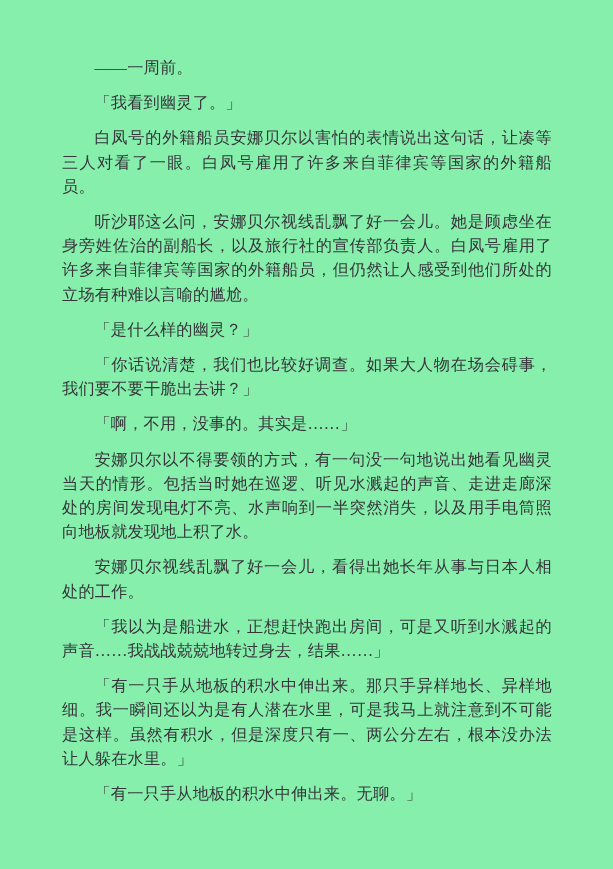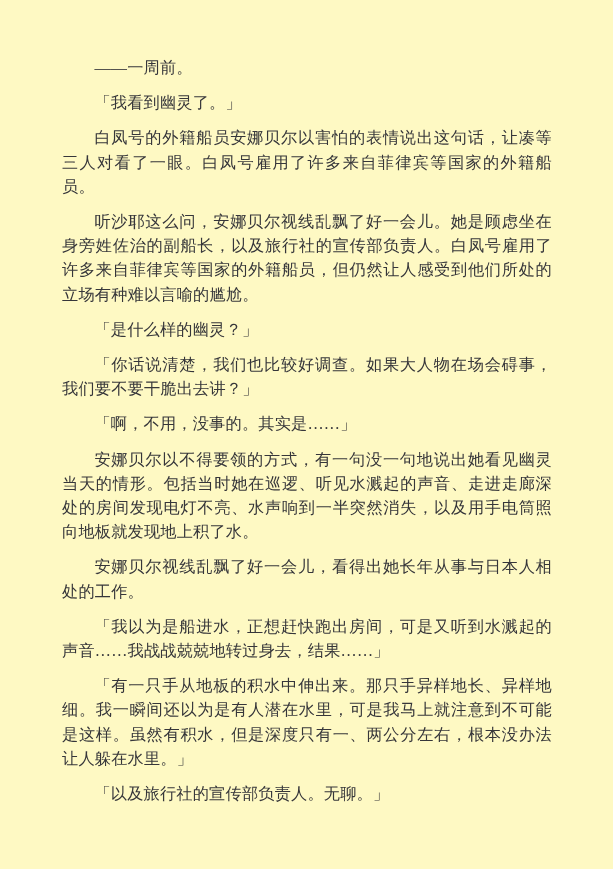--- a/index.html
+++ b/index.html
@@ -11,21 +11,21 @@
     height: 869px;
     background: #ffffff;
     font-family: "Liberation Serif", "DejaVu Serif", serif;
     overflow: hidden;
   }
 
   .page {
     position: relative;
     width: 613px;
     height: 869px;
-    background: #fef9c3;
+    background: #86efac;
     box-sizing: border-box;
   }
 
   .text-column {
     position: absolute;
     left: 62px;
     top: 56px;
     width: 490px;
   }
 
@@ -73,16 +73,16 @@
 
     <p class="para">安娜贝尔以不得要领的方式，有一句没一句地说出她看见幽灵当天的情形。包括当时她在巡逻、听见水溅起的声音、走进走廊深处的房间发现电灯不亮、水声响到一半突然消失，以及用手电筒照向地板就发现地上积了水。</p>
 
     <p class="para">安娜贝尔视线乱飘了好一会儿，看得出她长年从事与日本人相处的工作。</p>
 
     <p class="para dialogue">「我以为是船进水，正想赶快跑出房间，可是又听到水溅起的声音……我战战兢兢地转过身去，结果……」</p>
 
 
     <p class="para dialogue">「有一只手从地板的积水中伸出来。那只手异样地长、异样地细。我一瞬间还以为是有人潜在水里，可是我马上就注意到不可能是这样。虽然有积水，但是深度只有一、两公分左右，根本没办法让人躲在水里。」</p>
 
-    <p class="para dialogue">「以及旅行社的宣传部负责人。无聊。」</p>
+    <p class="para dialogue">「有一只手从地板的积水中伸出来。无聊。」</p>
 
   </div>
 </div>
 
 </body></html>

